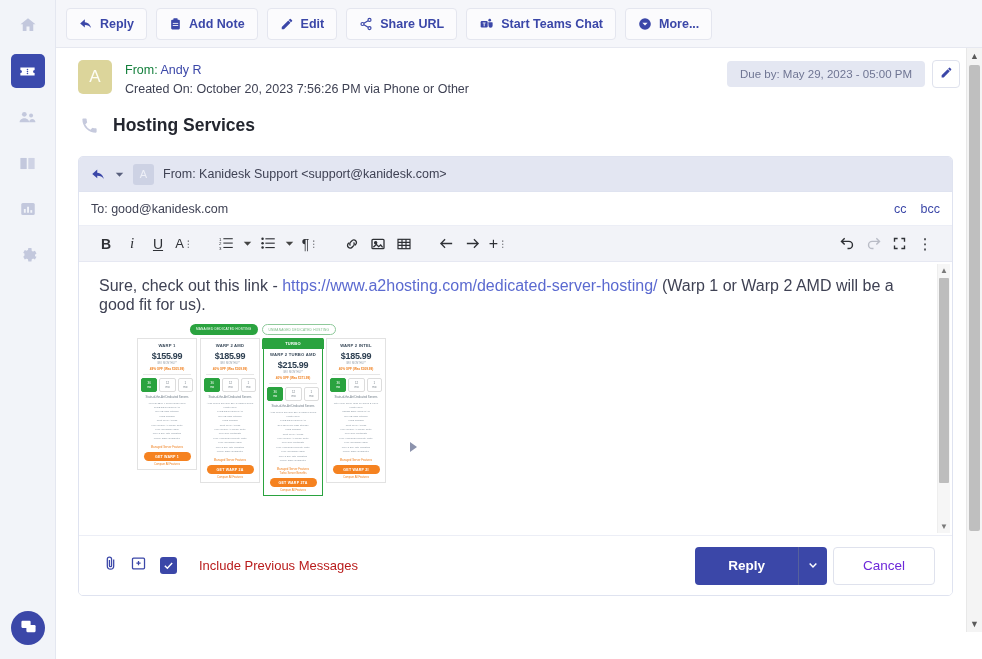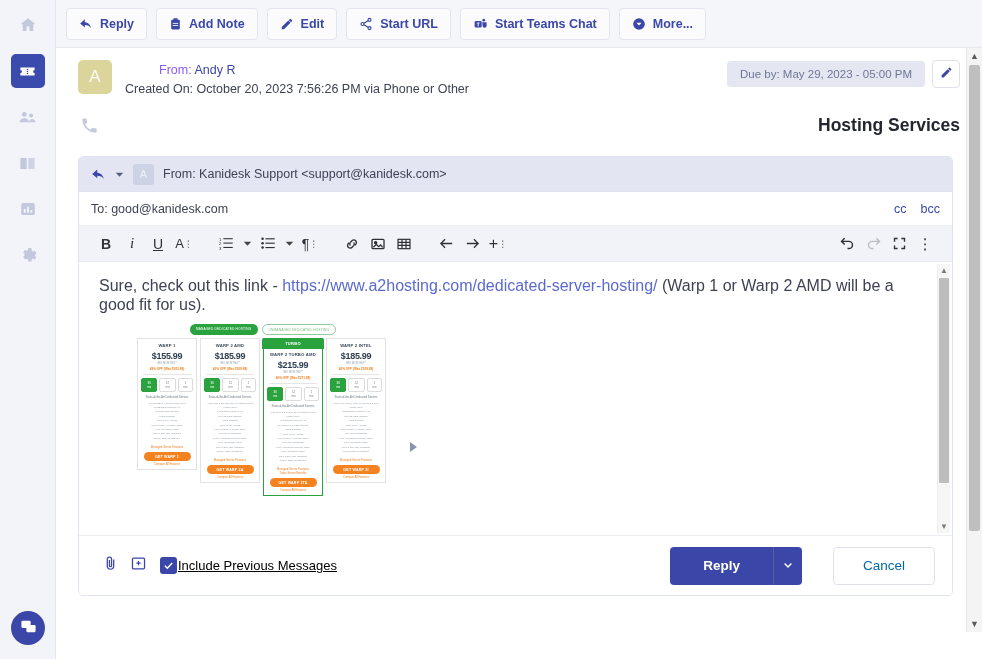--- a/index.html
+++ b/index.html
@@ -74,40 +74,39 @@
     position: relative;
   }
   .from-row { display: flex; align-items: flex-start; gap: 13px; }
   .avatar {
     width: 34px; height: 34px; border-radius: 5px;
     background: #dcd59b; color: #fdfdf4;
     display: flex; align-items: center; justify-content: center;
     font-size: 17px; flex: 0 0 34px;
   }
   .from-lines { font-size: 12.5px; line-height: 19px; color: #3f4254; padding-top:1px; }
-  .from-lines .lbl { color: #8b5cf6; margin-left: 34px; }
+  .from-lines .lbl { color: #15803d; }
   .from-lines a { color: #3b47a8; text-decoration: none; }
   .due-wrap {
     position: absolute; right: 22px; top: 12px;
     display: flex; align-items: center; gap: 7px;
   }
   .due-pill {
     background: #e4e7f2; color: #6f7593;
     font-size: 11.5px; border-radius: 4px;
     padding: 7px 13px; white-space: nowrap;
   }
   .due-edit {
     width: 28px; height: 28px; border: 1px solid #dfe2ed; border-radius: 4px;
     background: #fff; color: #3b47a8;
     display: flex; align-items: center; justify-content: center; cursor: pointer;
   }
   .subject-row {
     display: flex; align-items: center; gap: 14px;
     padding: 16px 0 0 2px;
-    justify-content: space-between;
   }
   .subject-icon { color: #c6cadd; display:flex; }
   .subject-text { font-size: 17.5px; font-weight: bold; color: #23262f; }
 
   
   .reply-card {
     margin: 20px 22px 0 22px;
     border: 1px solid #dfe3f0;
     border-radius: 5px;
     background: #fff;
@@ -239,38 +238,38 @@
     display: flex; align-items: center;
     padding: 0 17px;
     background: #fff;
   }
   .fic { width: 28px; height: 28px; display:flex; align-items:center; justify-content:center; color:#3b47a8; cursor:pointer; }
   .chk {
     width: 17px; height: 17px; border-radius: 3px; background:#3b47a8;
     display:flex; align-items:center; justify-content:center; color:#fff;
     margin-left: 8px; cursor:pointer;
   }
-  .chk-label { font-size:13px; color:#000000; margin-left:1px;text-decoration:underline; }
+  .chk-label { font-size:13px; color:#b91c1c; margin-left:22px; }
   .f-spacer { flex:1 1 auto; }
   .reply-btn {
     height: 38px; background:#3b47a8; color:#fff; border:none;
     font-size:13.5px; font-weight:bold; padding:0 33px;
     border-radius:4px 0 0 4px; cursor:pointer;
     font-family:"Liberation Sans", sans-serif;
   }
   .reply-split {
     height:38px; width:29px; background:#3b47a8; color:#fff;
     border-left:1px solid #56619c; border-radius:0 4px 4px 0;
     display:flex; align-items:center; justify-content:center; cursor:pointer;
     font-size:10px;
   }
   .cancel-btn {
-    height: 38px; background:#fff; color:#0369a1;
+    height: 38px; background:#fff; color:#6d28d9;
     border:1px solid #dfe2ed; border-radius:4px;
-    font-size:13.5px; padding:0 29px; margin-left:31px; cursor:pointer;
+    font-size:13.5px; padding:0 29px; margin-left:6px; cursor:pointer;
     font-family:"Liberation Sans", sans-serif;
   }
 
   
   .pscroll {
     position:absolute; right:0; top:48px; bottom:0; width:16px;
     background:#f4f4f4; border-left:1px solid #e8e8e8;
   }
   .pscroll .arrow { height:16px; display:flex; align-items:center; justify-content:center; color:#5a5a5a; font-size:9px; }
   .pscroll .thumb { position:absolute; left:2px; right:2px; top:17px; height:466px; background:#bfbfbf; border-radius:2px; }
@@ -376,21 +375,21 @@
       </div>
       <div class="abtn">
         <span class="ic">
           <svg width="14" height="14" viewBox="0 0 24 24" fill="none" stroke="currentColor" stroke-width="2">
               <circle cx="18" cy="5" r="2.6"></circle>
               <circle cx="6" cy="12" r="2.6"></circle>
               <circle cx="18" cy="19" r="2.6"></circle>
               <path d="M8.4 10.8 15.6 6.4M8.4 13.2l7.2 4.4"></path>
             </svg>
         </span>
-        <span>Start URL</span>
+        <span>Share URL</span>
       </div>
       <div class="abtn">
         <span class="ic">
           <svg width="15" height="14" viewBox="0 0 24 24" fill="currentColor">
               <rect x="2" y="7" width="12" height="11" rx="2"></rect>
               <rect x="5.5" y="9.5" width="5" height="1.4" fill="#fbfbfd"></rect>
               <rect x="7.2" y="10.5" width="1.6" height="5.5" fill="#fbfbfd"></rect>
               <circle cx="17.5" cy="5.5" r="2.3"></circle>
               <path d="M15 9h6.5a1 1 0 0 1 1 1v5a3.5 3.5 0 0 1-7 0z"></path>
             </svg>

